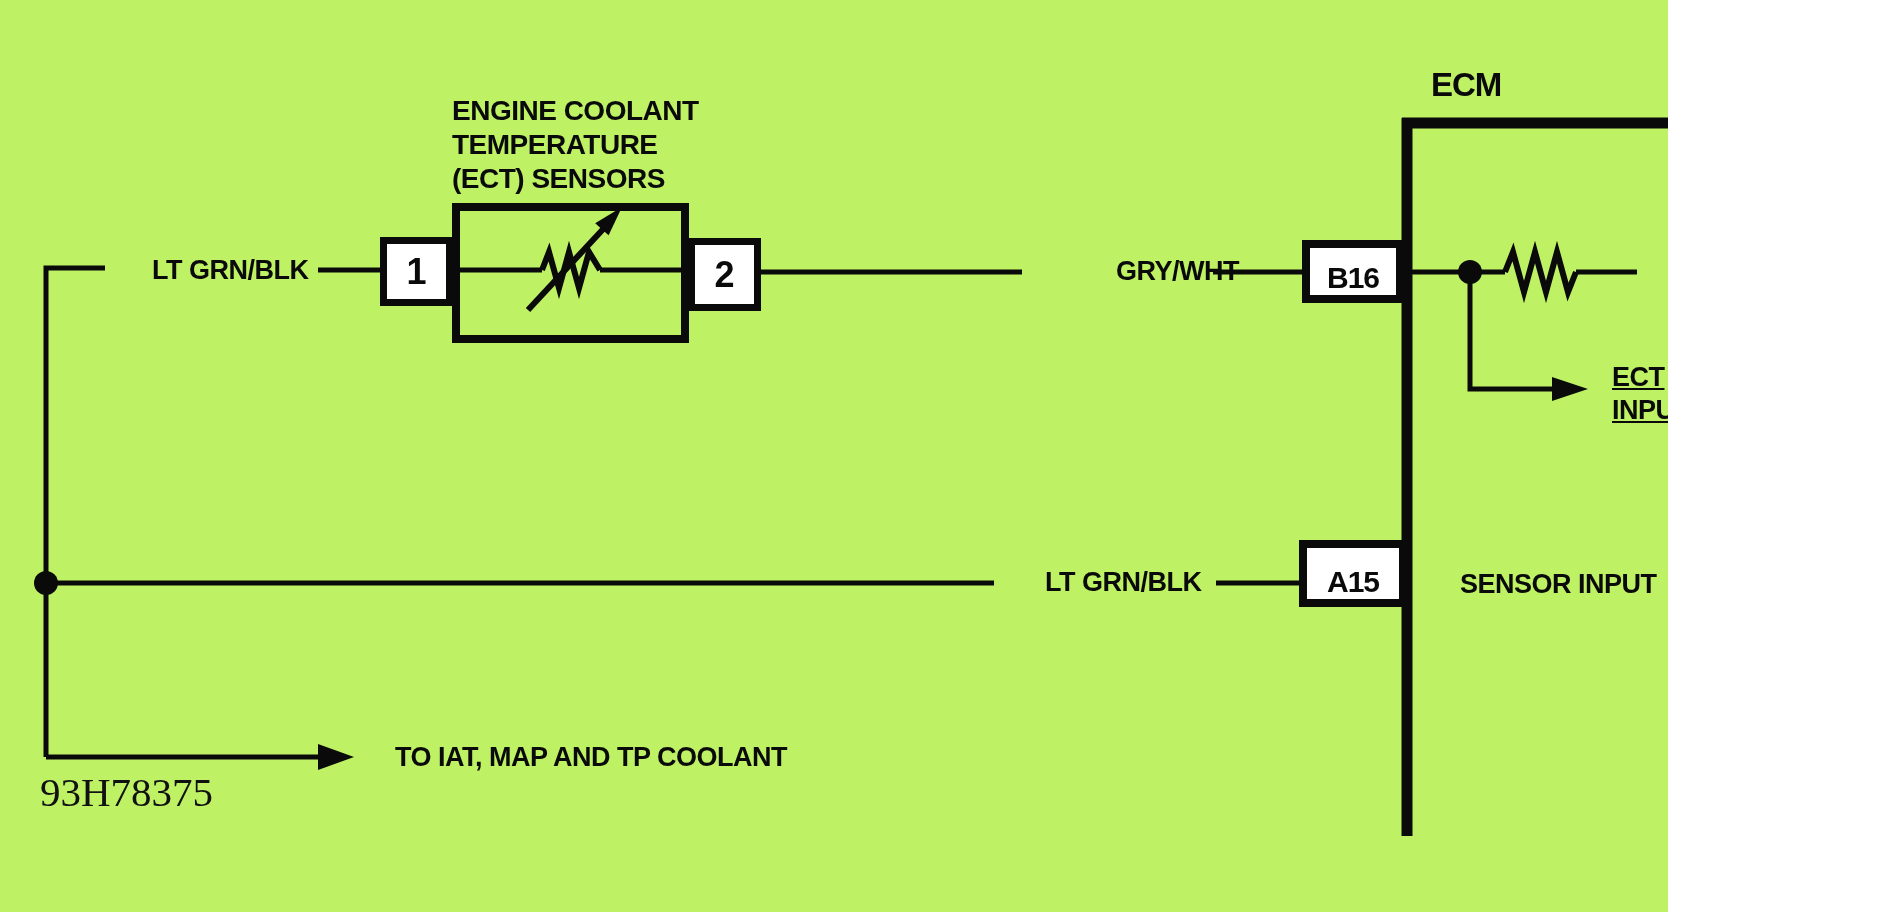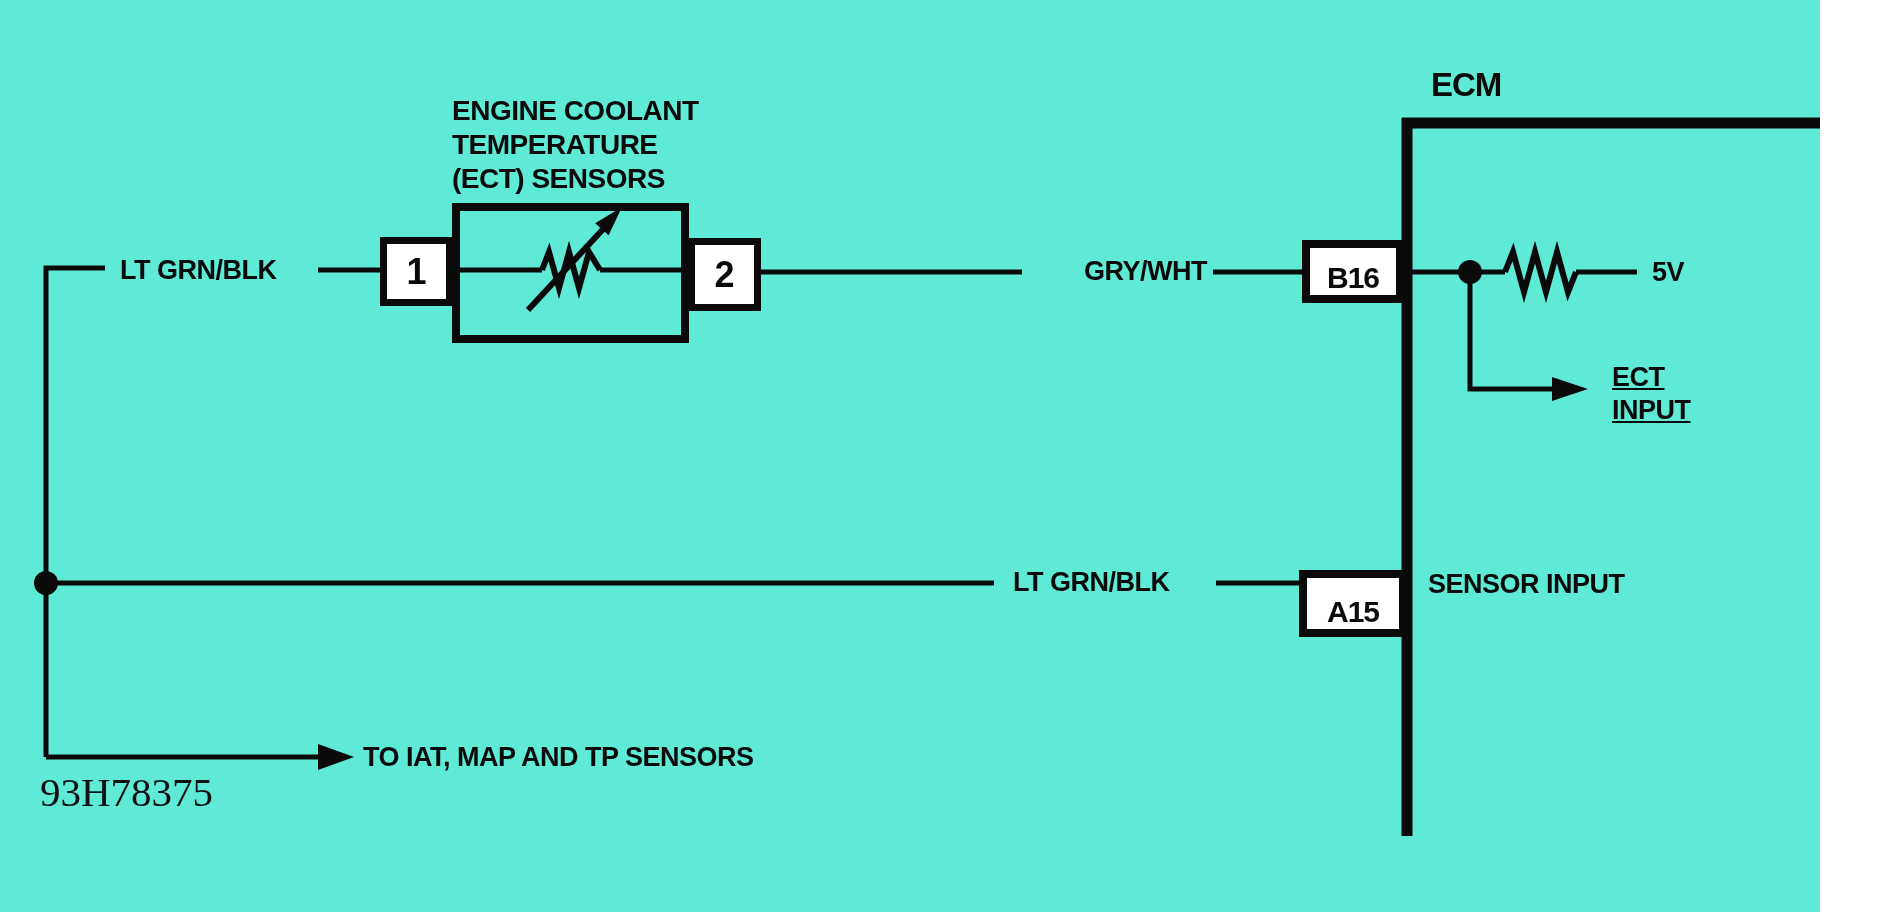--- a/index.html
+++ b/index.html
@@ -2,40 +2,40 @@
 <html><head>
 <meta charset="utf-8">
 <style>
   html, body {
     margin: 0;
     padding: 0;
     background: #ffffff;
   }
   #stage {
     position: relative;
-    width: 1820px;
+    width: 1668px;
     height: 912px;
-    background: #5eead4;
+    background: #bef264;
     font-family: "Liberation Sans", sans-serif;
     color: #0a0a0a;
     overflow: hidden;
   }
   #wires-svg {
     position: absolute;
     left: 0; top: 0;
     width: 1894px; height: 912px;
   }
   .lbl {
     position: absolute;
     font-weight: bold;
     letter-spacing: -0.5px;
     white-space: nowrap;
     color: #0a0a0a;
   }
-  .wire-label { font-size: 27px; }
+  .wire-label { font-size: 27px; margin-left: 32px; }
   .sensor-title {
     position: absolute;
     left: 452px; top: 94px;
     font-size: 28px;
     font-weight: bold;
     letter-spacing: -0.5px;
     line-height: 34px;
   }
   .ecm-title {
     left: 1431px; top: 66px;
@@ -171,28 +171,28 @@
     <span>2</span>
   </div>
 
   <div class="lbl wire-label" style="left:120px; top:255px;">LT GRN/BLK</div>
   <div class="lbl wire-label" style="left:1084px; top:256px;">GRY/WHT</div>
   <div class="lbl wire-label" style="left:1013px; top:567px;">LT GRN/BLK</div>
 
   <div class="conn-box" style="left:1302px; top:240px; width:102px; height:63px;">
     <span>B16</span>
   </div>
-  <div class="conn-box" style="left:1299px; top:570px; width:108px; height:67px;">
+  <div class="conn-box" style="left:1299px; top:540px; width:108px; height:67px;">
     <span>A15</span>
   </div>
 
   <div class="lbl ecm-title">ECM</div>
 
   <div class="lbl wire-label" style="left:1652px; top:257px;">5V</div>
   <div class="lbl ect-input">ECT
 INPUT</div>
   <div class="lbl wire-label" style="left:1428px; top:569px;">SENSOR INPUT</div>
 
-  <div class="lbl wire-label" style="left:363px; top:742px;">TO IAT, MAP AND TP SENSORS</div>
+  <div class="lbl wire-label" style="left:363px; top:742px;">TO IAT, MAP AND TP COOLANT</div>
 
   <div class="fig-id">93H78375</div>
 
 </div>
 
 </body></html>

